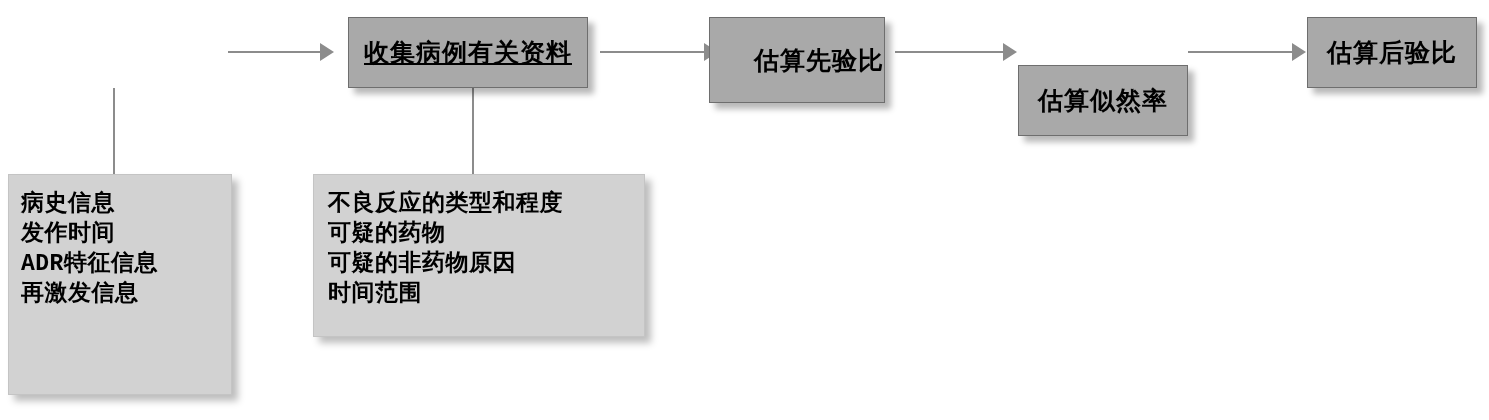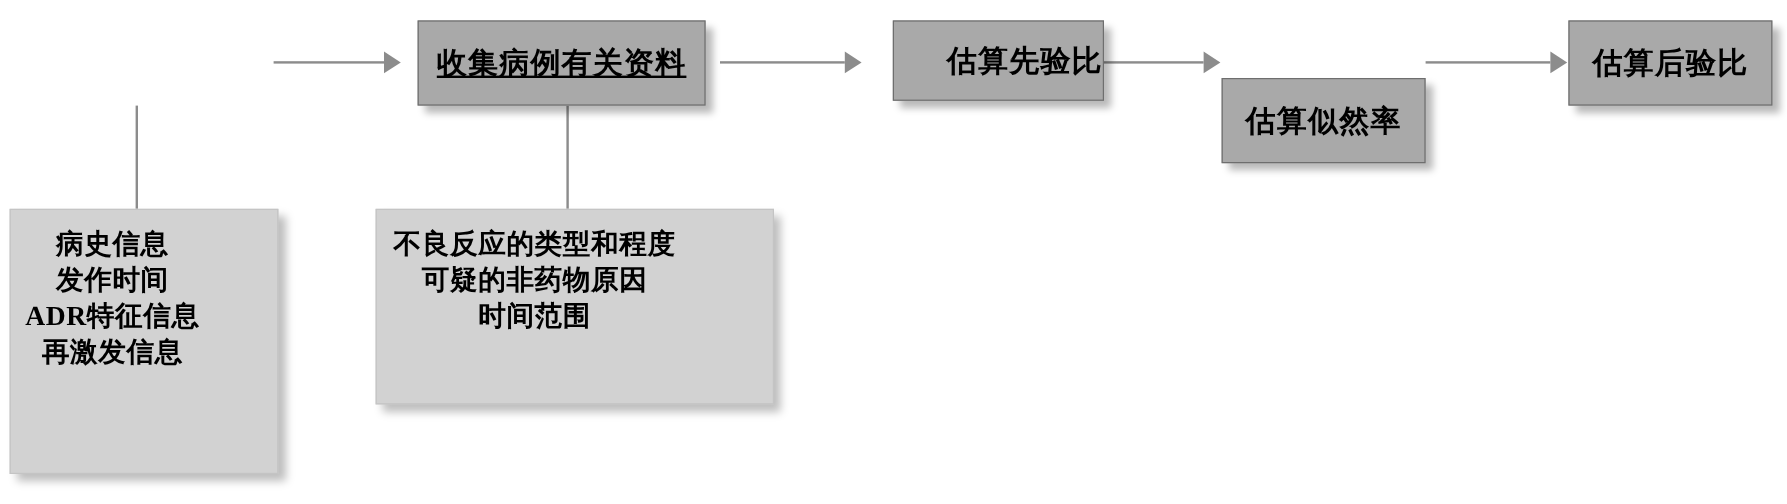--- a/index.html
+++ b/index.html
@@ -48,28 +48,27 @@
     border: 1px solid #c4c4c4;
     box-shadow: 6px 6px 7px rgba(0,0,0,0.26);
   }
   .note-list {
     position: absolute;
     margin: 0;
     padding: 0;
     list-style: none;
   }
   .note-item {
-    font-family: Liberation Serif, serif;
+    font-family: Liberation Mono, monospace;
     font-weight: bold;
     font-size: 23px;
     line-height: 30px;
     color: #000000;
     letter-spacing: 0.5px;
     white-space: nowrap;
-    text-align: center;
   }
 
   
   .h-line {
     position: absolute;
     height: 2px;
     background: #8c8c8c;
   }
   .v-line {
     position: absolute;
@@ -103,21 +102,21 @@
   <div class="arrow-head" style="left:1292px; top:43px;"></div>
 
   <div class="v-line" style="left:113px; top:88px; height:86px;"></div>
   <div class="v-line" style="left:472px; top:88px; height:86px;"></div>
 
 
   <div class="proc-box" style="left:348px; top:17px; width:240px; height:71px;text-decoration:underline;">
     <span class="proc-label">收集病例有关资料</span>
   </div>
 
-  <div class="proc-box" style="left:744px; top:17px; width:176px; height:67px;padding-left:44px;">
+  <div class="proc-box" style="left:709px; top:17px; width:176px; height:86px;padding-left:44px;">
     <span class="proc-label">估算先验比</span>
   </div>
 
   <div class="proc-box" style="left:1018px; top:17px; width:170px; height:71px;margin-top:48px;">
     <span class="proc-label">估算似然率</span>
   </div>
 
   <div class="proc-box" style="left:1307px; top:17px; width:170px; height:71px;justify-content:center;">
     <span class="proc-label">估算后验比</span>
   </div>
@@ -127,18 +126,19 @@
       <li class="note-item">病史信息</li>
       <li class="note-item">发作时间</li>
       <li class="note-item">ADR特征信息</li>
       <li class="note-item">再激发信息</li>
     </ul>
   </div>
 
   <div class="note-box" style="left:313px; top:174px; width:332px; height:163px;">
     <ul class="note-list" style="left:14px; top:14px;">
       <li class="note-item">不良反应的类型和程度</li>
+      <li class="note-item">可疑的药物</li>
       <li class="note-item">可疑的非药物原因</li>
       <li class="note-item">时间范围</li>
     </ul>
   </div>
 
 </div>
 
 </body></html>

